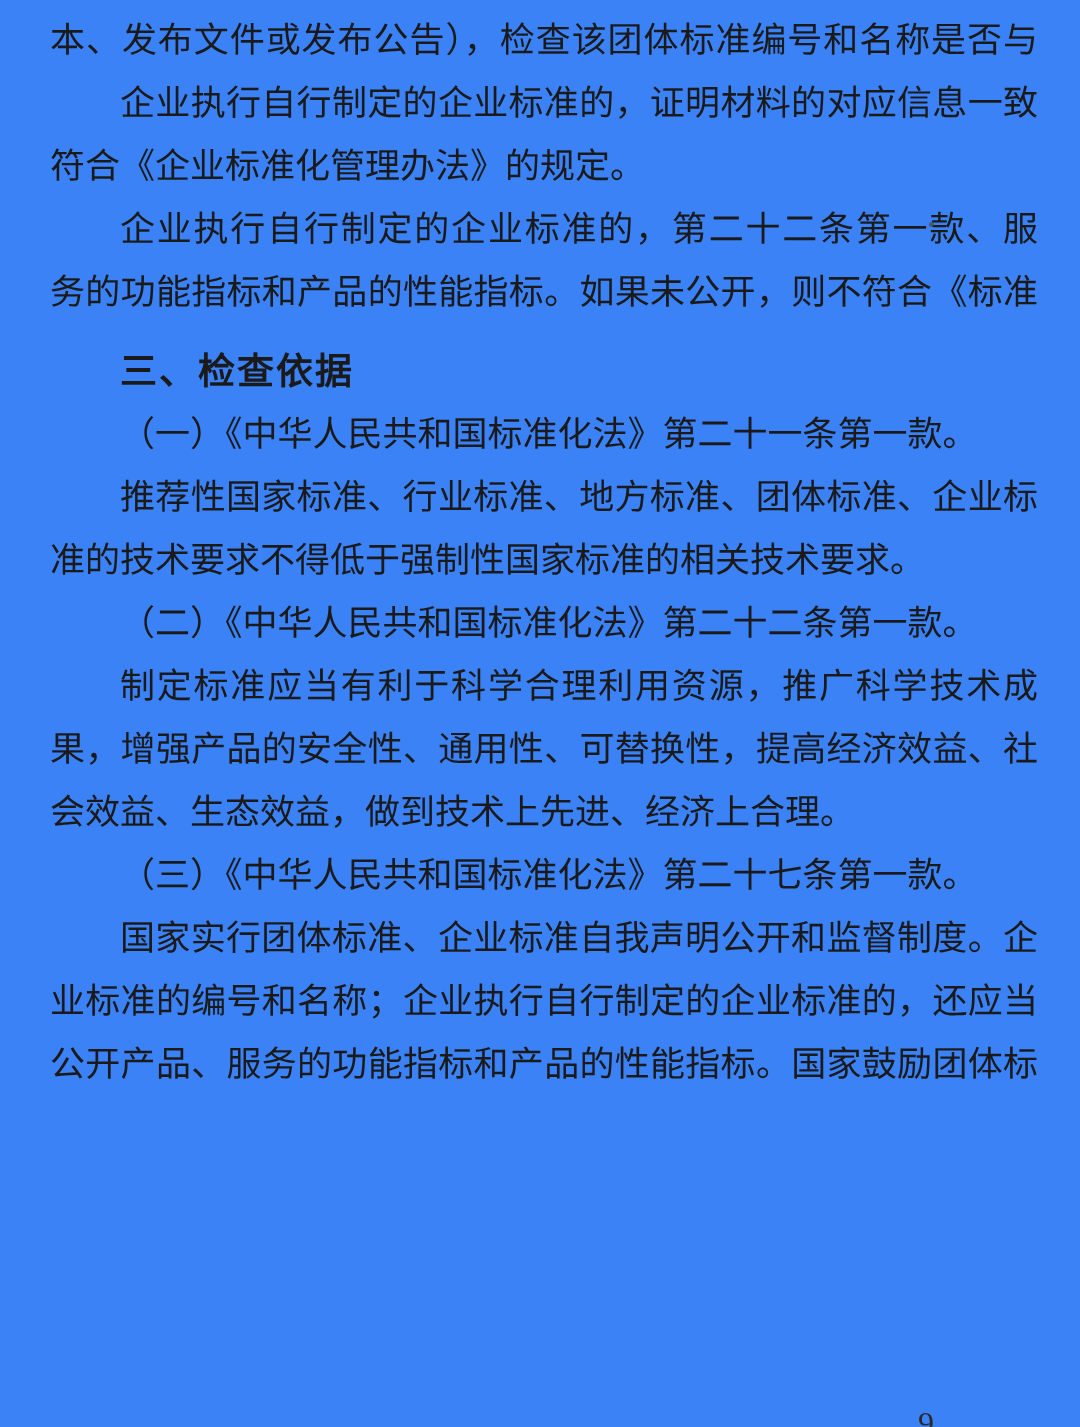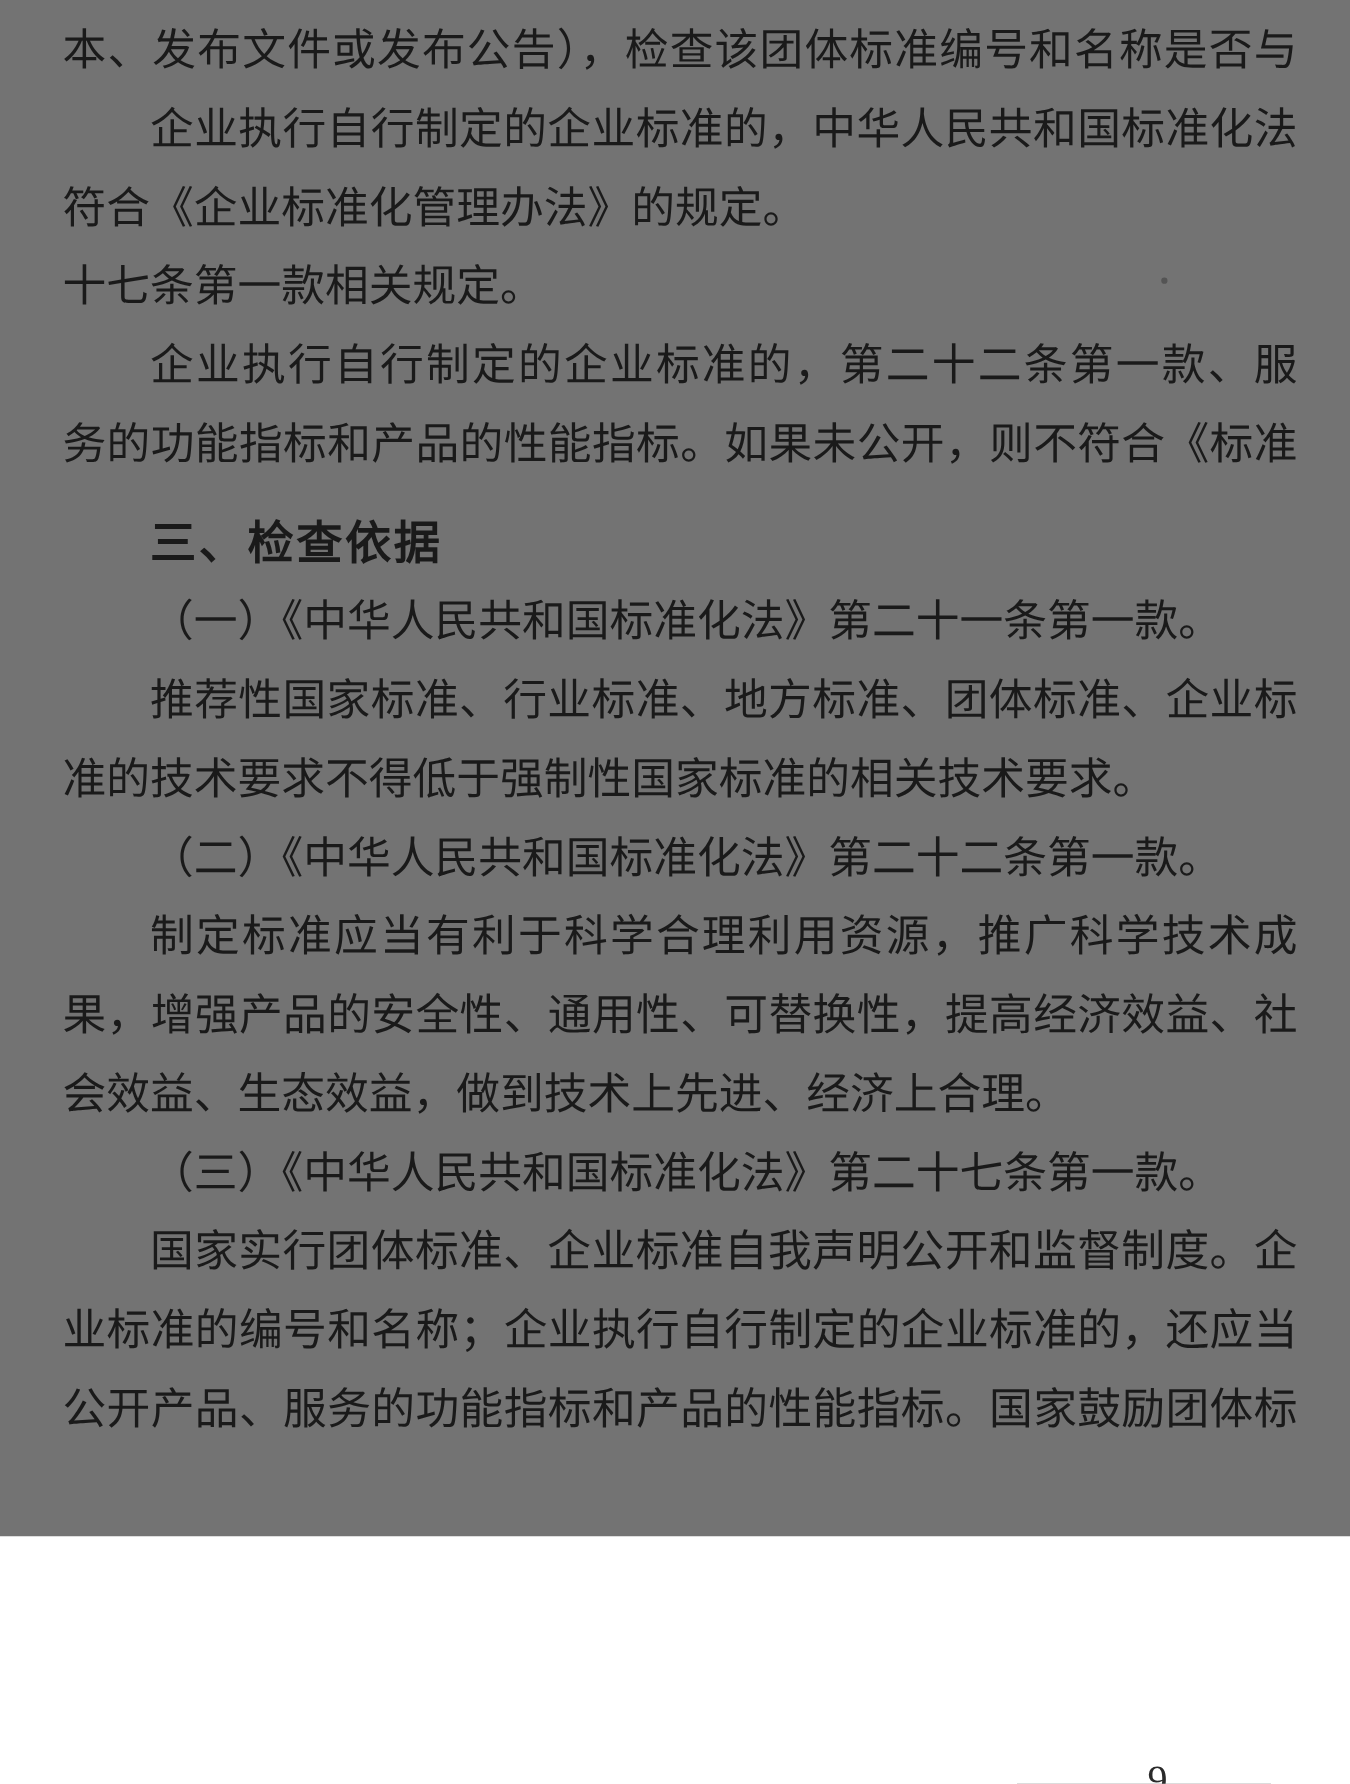--- a/index.html
+++ b/index.html
@@ -10,23 +10,23 @@
     width: 1080px;
     height: 1427px;
     background: #ffffff;
     overflow: hidden;
     font-family: "Liberation Serif", "DejaVu Serif", serif;
   }
   .page {
     position: relative;
     box-sizing: border-box;
     width: 1080px;
-    height: 1229px;
+    height: 1427px;
     padding: 9px 42px 16px 50px;
-    background: #737373;
+    background: #3b82f6;
     color: #1a1a1a;
   }
   .doc-body {
     width: 100%;
   }
   .line {
     height: 63px;
     line-height: 63px;
     font-size: 35px;
     letter-spacing: 0px;
@@ -68,23 +68,22 @@
     color: #2a2a2a;
     font-family: "Liberation Serif", "DejaVu Serif", serif;
   }
 </style>
 </head>
 <body>
 
 <div class="page">
   <div class="doc-body">
       <div class="line justify">本、发布文件或发布公告），检查该团体标准编号和名称是否与</div>
-      <div class="line indent justify">企业执行自行制定的企业标准的，中华人民共和国标准化法</div>
+      <div class="line indent justify">企业执行自行制定的企业标准的，证明材料的对应信息一致</div>
       <div class="line">符合《企业标准化管理办法》的规定。</div>
-      <div class="line">十七条第一款相关规定。</div>
       <div class="line indent justify">企业执行自行制定的企业标准的，第二十二条第一款、服</div>
       <div class="line justify">务的功能指标和产品的性能指标。如果未公开，则不符合《标准</div>
       <div class="line indent heading">三、检查依据</div>
       <div class="line indent">（一）《中华人民共和国标准化法》第二十一条第一款。</div>
       <div class="line indent justify">推荐性国家标准、行业标准、地方标准、团体标准、企业标</div>
       <div class="line">准的技术要求不得低于强制性国家标准的相关技术要求。</div>
       <div class="line indent">（二）《中华人民共和国标准化法》第二十二条第一款。</div>
       <div class="line indent justify">制定标准应当有利于科学合理利用资源，推广科学技术成</div>
       <div class="line justify">果，增强产品的安全性、通用性、可替换性，提高经济效益、社</div>
       <div class="line">会效益、生态效益，做到技术上先进、经济上合理。</div>

